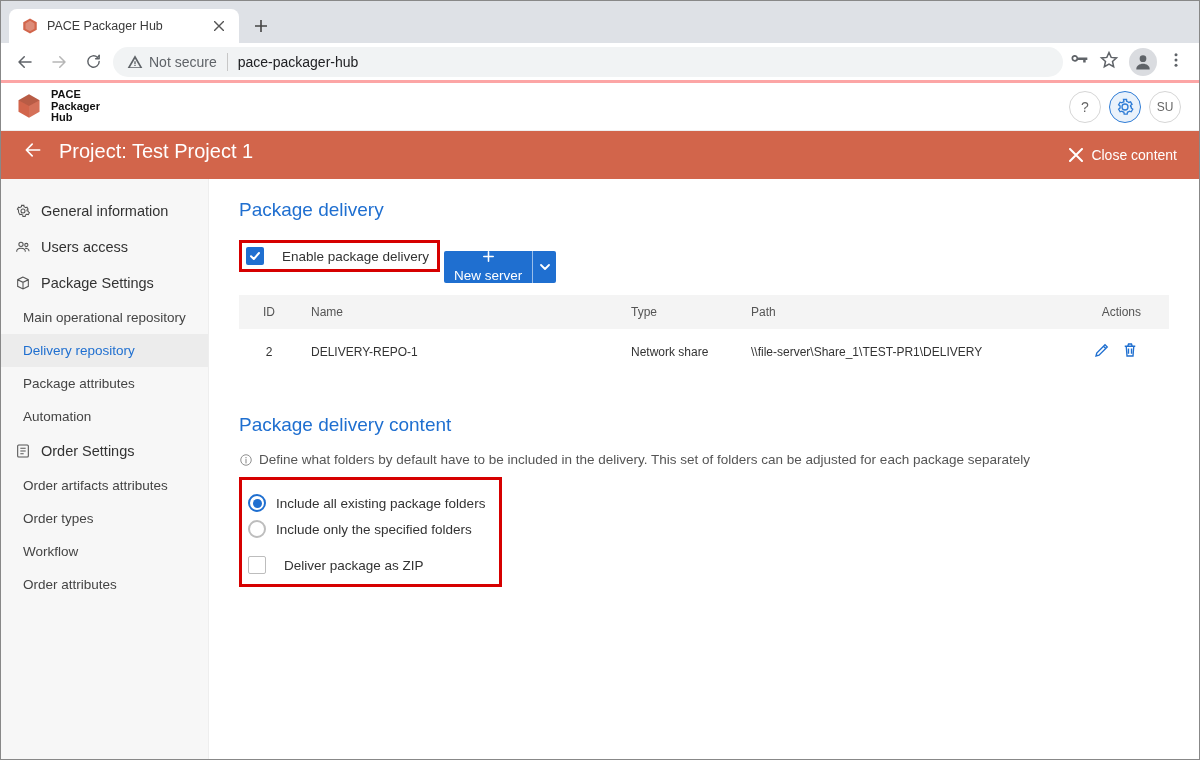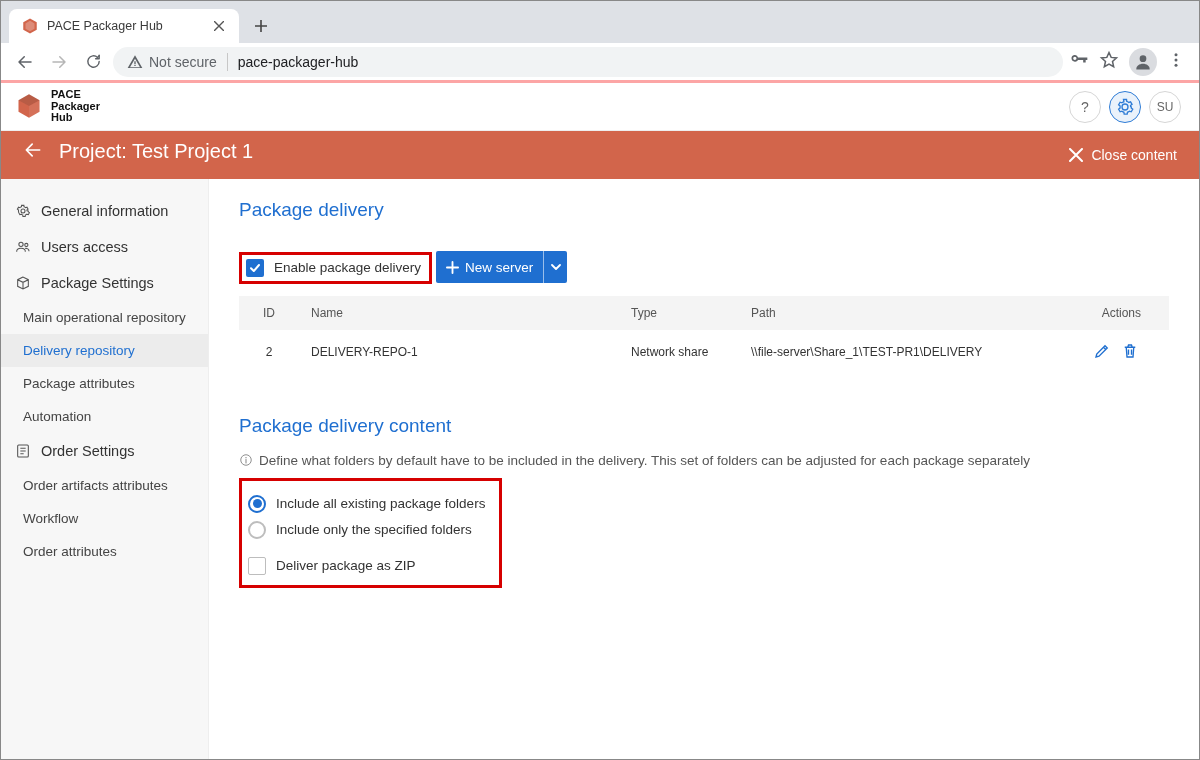--- a/index.html
+++ b/index.html
@@ -52,28 +52,28 @@
   .side-group { padding:10px 14px; display:flex; align-items:center; gap:10px; color:#333; font-size:14.5px; font-weight:500; }
   .side-item { padding:9px 14px 9px 22px; font-size:13.5px; color:#444; cursor:pointer; }
   .side-item.active { background:#ececec; color:#1f6fd0; }
   .content { flex:1; padding:20px 30px; overflow:auto; }
 
   .section-title { color:#1f6fd0; font-size:19px; font-weight:400; margin-bottom:16px; }
 
   .hl-red { border:3px solid #d60000; padding:4px 8px 4px 4px; display:inline-flex; }
   .hl-red-block { border:3px solid #d60000; padding:10px 14px 10px 6px; display:block; width:fit-content; margin-top:6px;}
 
-  .chk { display:flex; align-items:center; gap:10px; }
+  .chk { display:flex; align-items:center; gap:18px; }
   .chk-box { width:18px; height:18px; border-radius:2px; display:flex; align-items:center; justify-content:center; }
   .chk-box.checked { background:#1f6fd0; }
   .chk-box.unchecked { border:1px solid #bdbdbd; background:#fff; }
   .chk-label { font-size:13.5px; color:#333; }
 
   .split-btn { display:inline-flex; margin-top:14px; }
-  .split-main { background:#1f6fd0; color:#fff; height:32px; display:flex; align-items:center; padding:0 10px; gap:6px; font-size:13.5px; border-radius:2px 0 0 2px; }
+  .split-main { background:#1f6fd0; color:#fff; height:32px; display:flex; align-items:center; padding:0 10px; gap:6px; font-size:13.5px; border-radius:2px 0 0 2px;flex-direction:column; }
   .split-drop { background:#1f6fd0; color:#fff; width:24px; height:32px; display:flex; align-items:center; justify-content:center; border-left:1px solid rgba(255,255,255,.55); border-radius:0 2px 2px 0; }
 
   table.data { width:100%; border-collapse:collapse; margin-top:12px; font-size:12px; }
   table.data th { text-align:left; font-weight:400; color:#555; background:#f4f4f4; padding:10px 12px; }
   table.data th.actions { text-align:right; padding-right:28px; }
   table.data td { padding:12px 12px; color:#333; }
   .row-actions { display:flex; gap:10px; justify-content:flex-end; color:#1f6fd0; padding-right:18px;}
 
   .hint { display:flex; align-items:center; gap:6px; color:#555; font-size:13.5px; margin:8px 0 10px 0; }
   .radio-row { display:flex; align-items:center; gap:10px; padding:4px 0; }
@@ -260,20 +260,21 @@
     <div class="side-item"><span>Automation</span></div>
 
     <div class="side-group">
       <svg width="16" height="16" viewBox="0 0 24 24">
           <rect x="4" y="3" width="16" height="18" rx="1.5" fill="none" stroke="#555" stroke-width="1.6"></rect>
           <path stroke="#555" stroke-width="1.6" d="M8 8h8M8 12h8M8 16h5"></path>
         </svg>
       <span>Order Settings</span>
     </div>
     <div class="side-item"><span>Order artifacts attributes</span></div>
+    <div class="side-item"><span>Order types</span></div>
     <div class="side-item"><span>Workflow</span></div>
     <div class="side-item"><span>Order attributes</span></div>
   </div>
 
   <div class="content">
 
     <div class="section-title">Package delivery</div>
 
     <div class="hl-red">
       <label class="chk">

